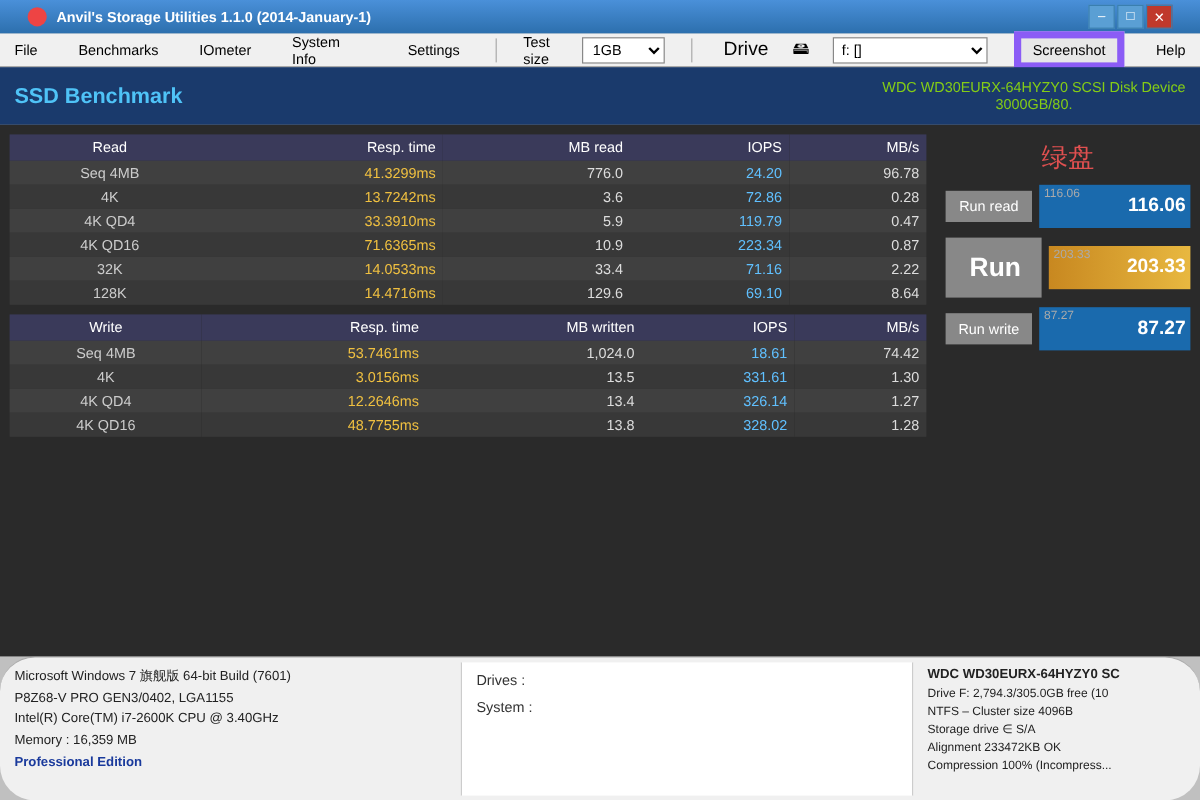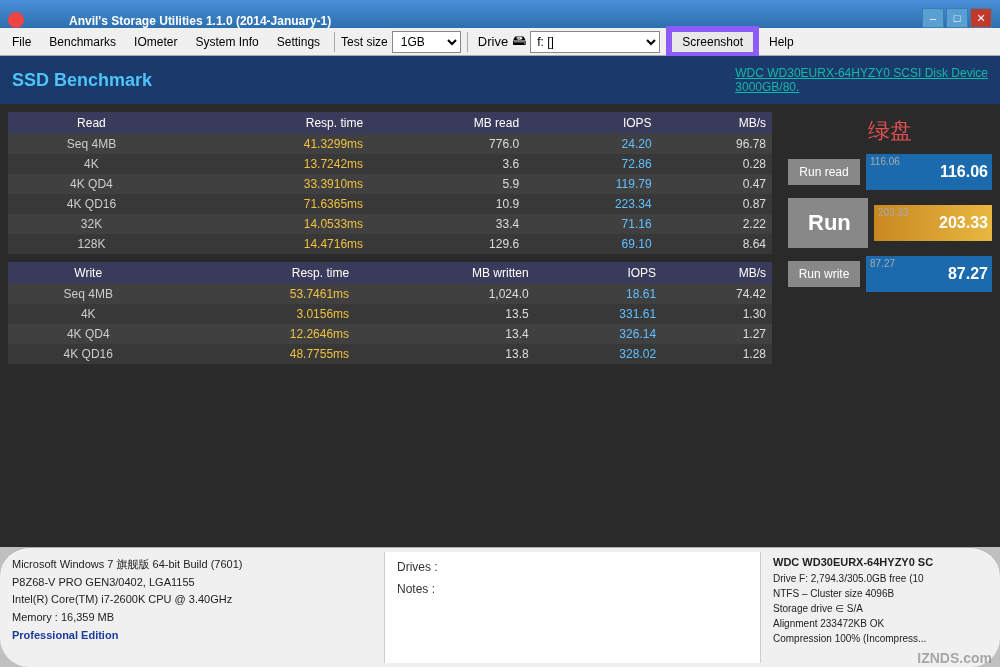--- a/index.html
+++ b/index.html
@@ -10,26 +10,25 @@
       font-size: 12px;
       background: #c0c0c0;
       overflow: hidden;
     }
 
     
     #title-bar {
       height: 28px;
       background: linear-gradient(to bottom, #4a90d9, #2c6fad);
       display: flex;
-      align-items: flex-end;
-      padding: 0 8px;
+      align-items: center;
+      padding: 0 23px;
       color: white;
       font-size: 12px;
       font-weight: bold;
-      gap: 37px;
     }
     #title-bar .app-icon {
       width: 16px; height: 16px;
       background: #e44;
       border-radius: 50%;
       margin-right: 8px;
       display: inline-block;
     }
     #title-bar .window-controls {
       margin-left: auto;
@@ -48,40 +47,40 @@
     #title-bar .win-btn.close { background: #c0392b; }
 
     
     #menu-bar {
       height: 28px;
       background: #f0f0f0;
       border-bottom: 1px solid #aaa;
       display: flex;
       align-items: center;
       padding: 0 4px;
-      gap: 2px;
+      gap: 18px;
     }
     .menu-item {
       padding: 3px 8px;
       cursor: pointer;
       font-size: 12px;
     }
     .menu-separator { width: 1px; height: 20px; background: #aaa; margin: 0 4px; }
     .test-size-group {
       display: flex; align-items: center; gap: 4px;
     }
     .test-size-label { font-size: 12px; }
     .test-size-select {
       height: 22px;
       font-size: 12px;
       border: 1px solid #888;
       background: white;
       padding: 0 4px;
     }
-    .drive-label { font-size: 13px; margin-left: 4px; }
+    .drive-label { font-size: 16px; margin-left: 4px; }
     .drive-select {
       height: 22px;
       font-size: 12px;
       border: 1px solid #888;
       background: white;
       padding: 0 2px;
       width: 130px;
     }
     .screenshot-btn {
       padding: 3px 10px;
@@ -107,24 +106,23 @@
       align-items: center;
       padding: 0 12px;
       justify-content: space-between;
     }
     #ssd-header .title {
       color: #4fc3f7;
       font-size: 18px;
       font-weight: bold;
     }
     #ssd-header .drive-info {
-      color: #14b8a6;
-      font-size: 12px;
-      text-align: left;
-      text-decoration: underline;
+      color: #84cc16;
+      font-size: 12px;
+      text-align: center;
     }
 
     
     #benchmark-area {
       display: flex;
       flex: 1;
       background: #2a2a2a;
     }
 
     
@@ -478,28 +476,25 @@
   <div id="bottom-area">
     <div id="sys-info">
       <div>Microsoft Windows 7 旗舰版  64-bit Build (7601)</div>
       <div>P8Z68-V PRO GEN3/0402, LGA1155</div>
       <div>Intel(R) Core(TM) i7-2600K CPU @ 3.40GHz</div>
       <div>Memory : 16,359 MB</div>
       <div class="professional">Professional Edition</div>
     </div>
     <div id="notes-area">
       <div style="margin-bottom:8px;">Drives :</div>
-      <div>Notes :</div>
+      <div>System :</div>
     </div>
     <div id="drive-details">
       <div style="font-weight:bold;font-size:11px;">WDC WD30EURX-64HYZY0 SC</div>
       <div>Drive F: 2,794.3/305.0GB free (10</div>
       <div>NTFS – Cluster size 4096B</div>
       <div>Storage drive ∈ S/A</div>
       <div>Alignment 233472KB OK</div>
       <div>Compression 100% (Incompress...</div>
-      <div class="watermark">
-        <span id="watermark-img">IZNDS.com</span>
-      </div>
     </div>
   </div>
 
 </div>
 
 </body></html>

